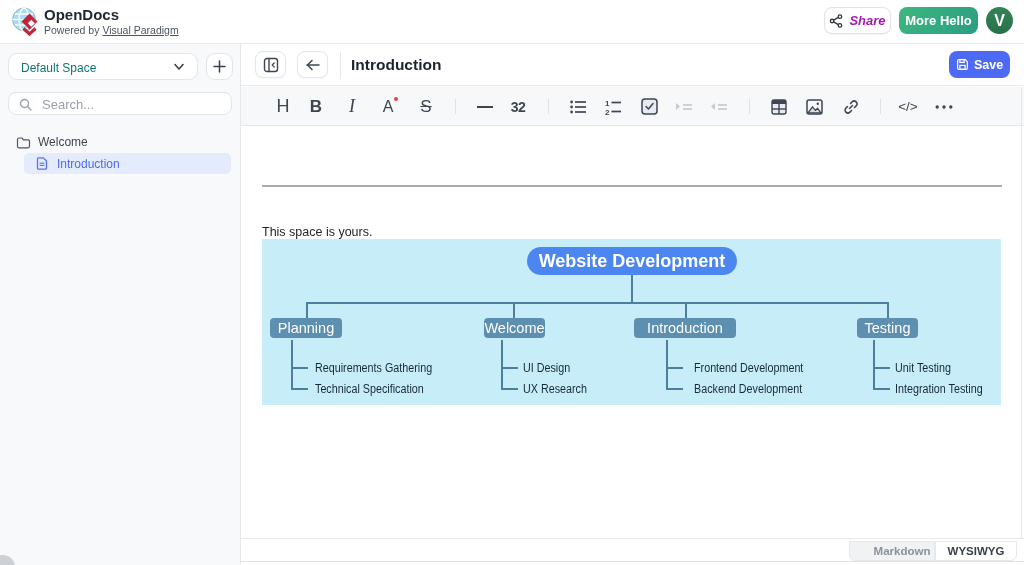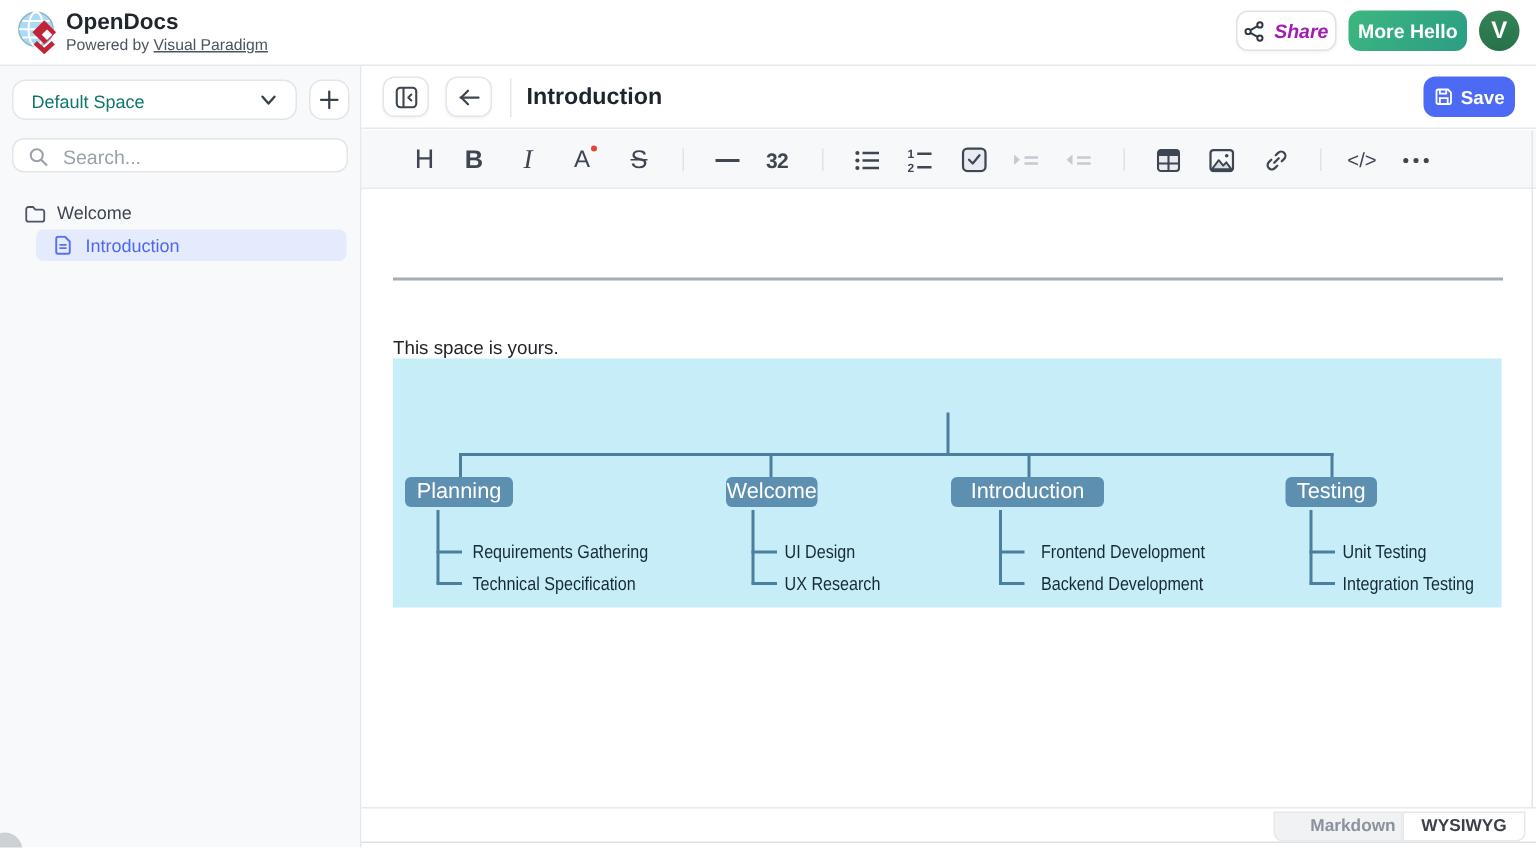--- a/index.html
+++ b/index.html
@@ -255,20 +255,21 @@
     <div class="dline" style="left:239px;top:149px;width:17px;height:2px"></div>
 
     <div class="dline" style="left:404px;top:101px;width:2px;height:49px"></div>
     <div class="dline" style="left:404px;top:128px;width:17px;height:2px"></div>
     <div class="dline" style="left:404px;top:149px;width:17px;height:2px"></div>
 
     <div class="dline" style="left:611px;top:101px;width:2px;height:49px"></div>
     <div class="dline" style="left:611px;top:128px;width:17px;height:2px"></div>
     <div class="dline" style="left:611px;top:149px;width:17px;height:2px"></div>
 
+    <div id="root">Website Development</div>
     <div class="bnode" style="left:8px;width:72px">Planning</div>
     <div class="bnode" style="left:222px;width:61px">Welcome</div>
     <div class="bnode" style="left:372px;width:102px">Introduction</div>
     <div class="bnode" style="left:595px;width:61px">Testing</div>
 
     <div class="leaf" style="left:53px;top:122px">Requirements Gathering</div>
     <div class="leaf" style="left:53px;top:143px">Technical Specification</div>
     <div class="leaf" style="left:261px;top:122px">UI Design</div>
     <div class="leaf" style="left:261px;top:143px">UX Research</div>
     <div class="leaf" style="left:432px;top:122px">Frontend Development</div>

